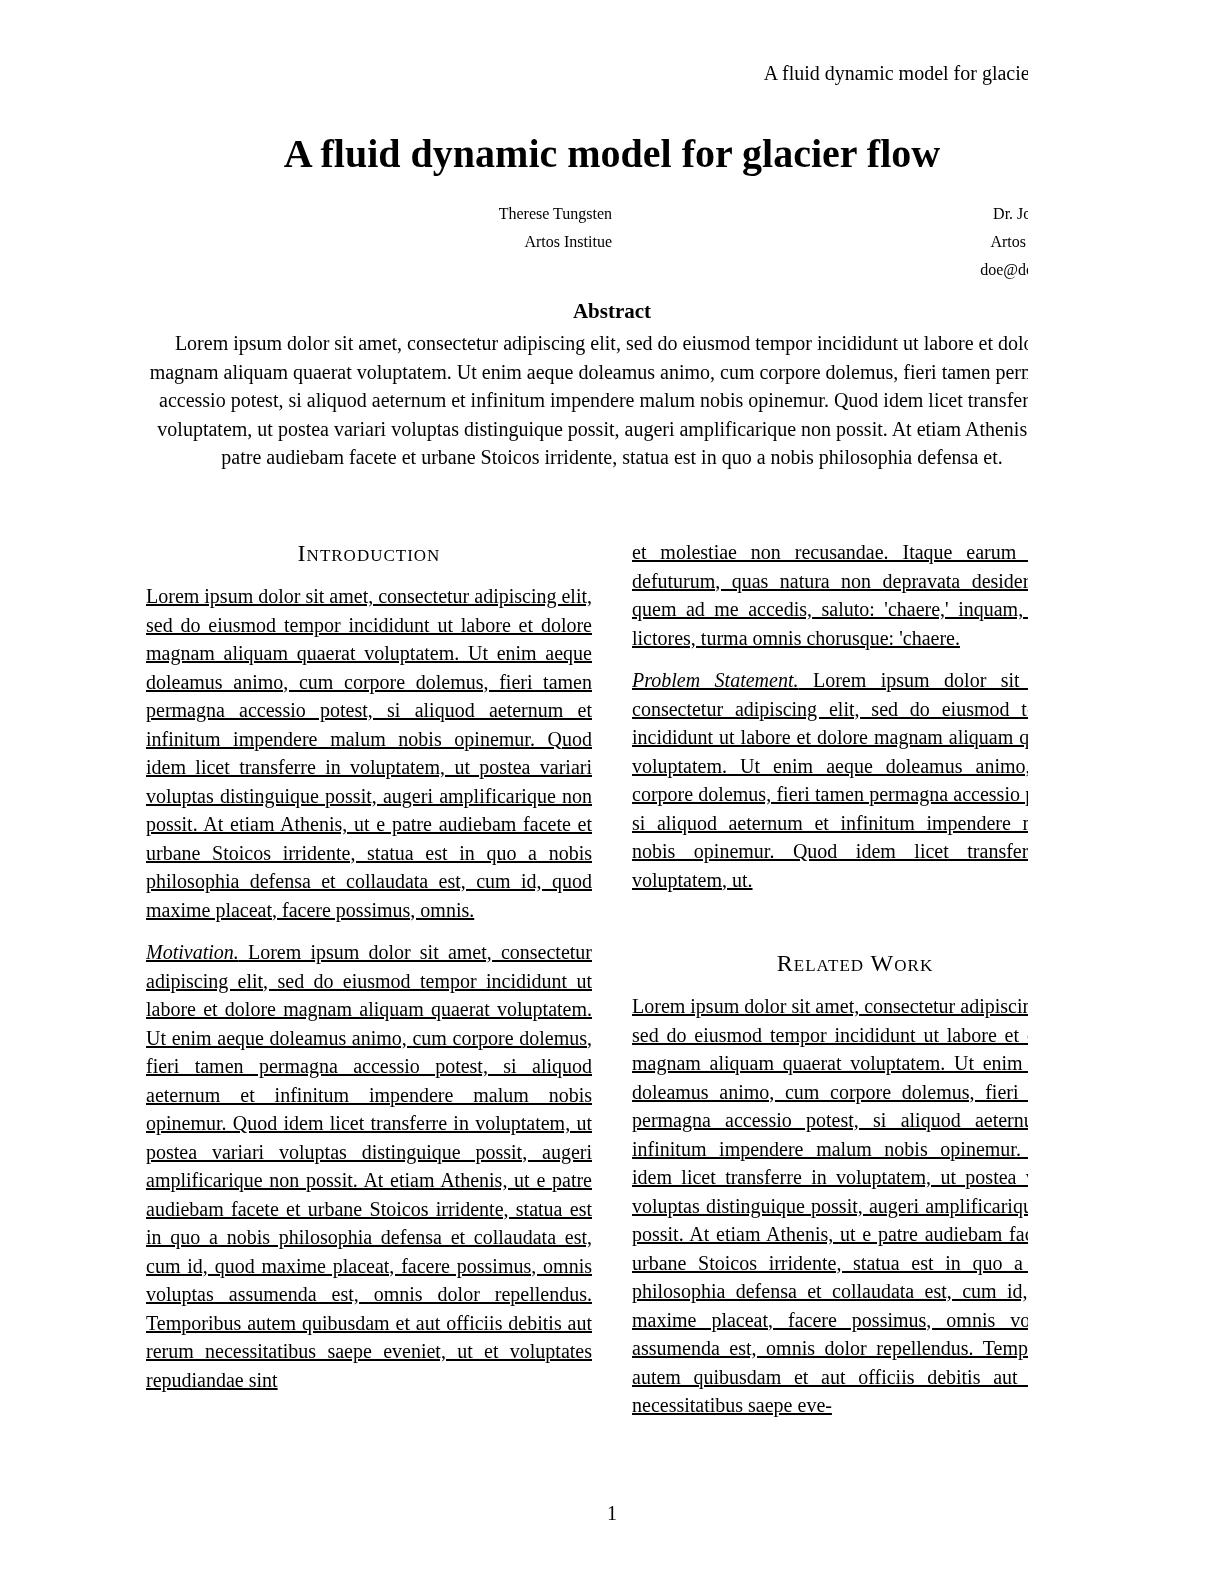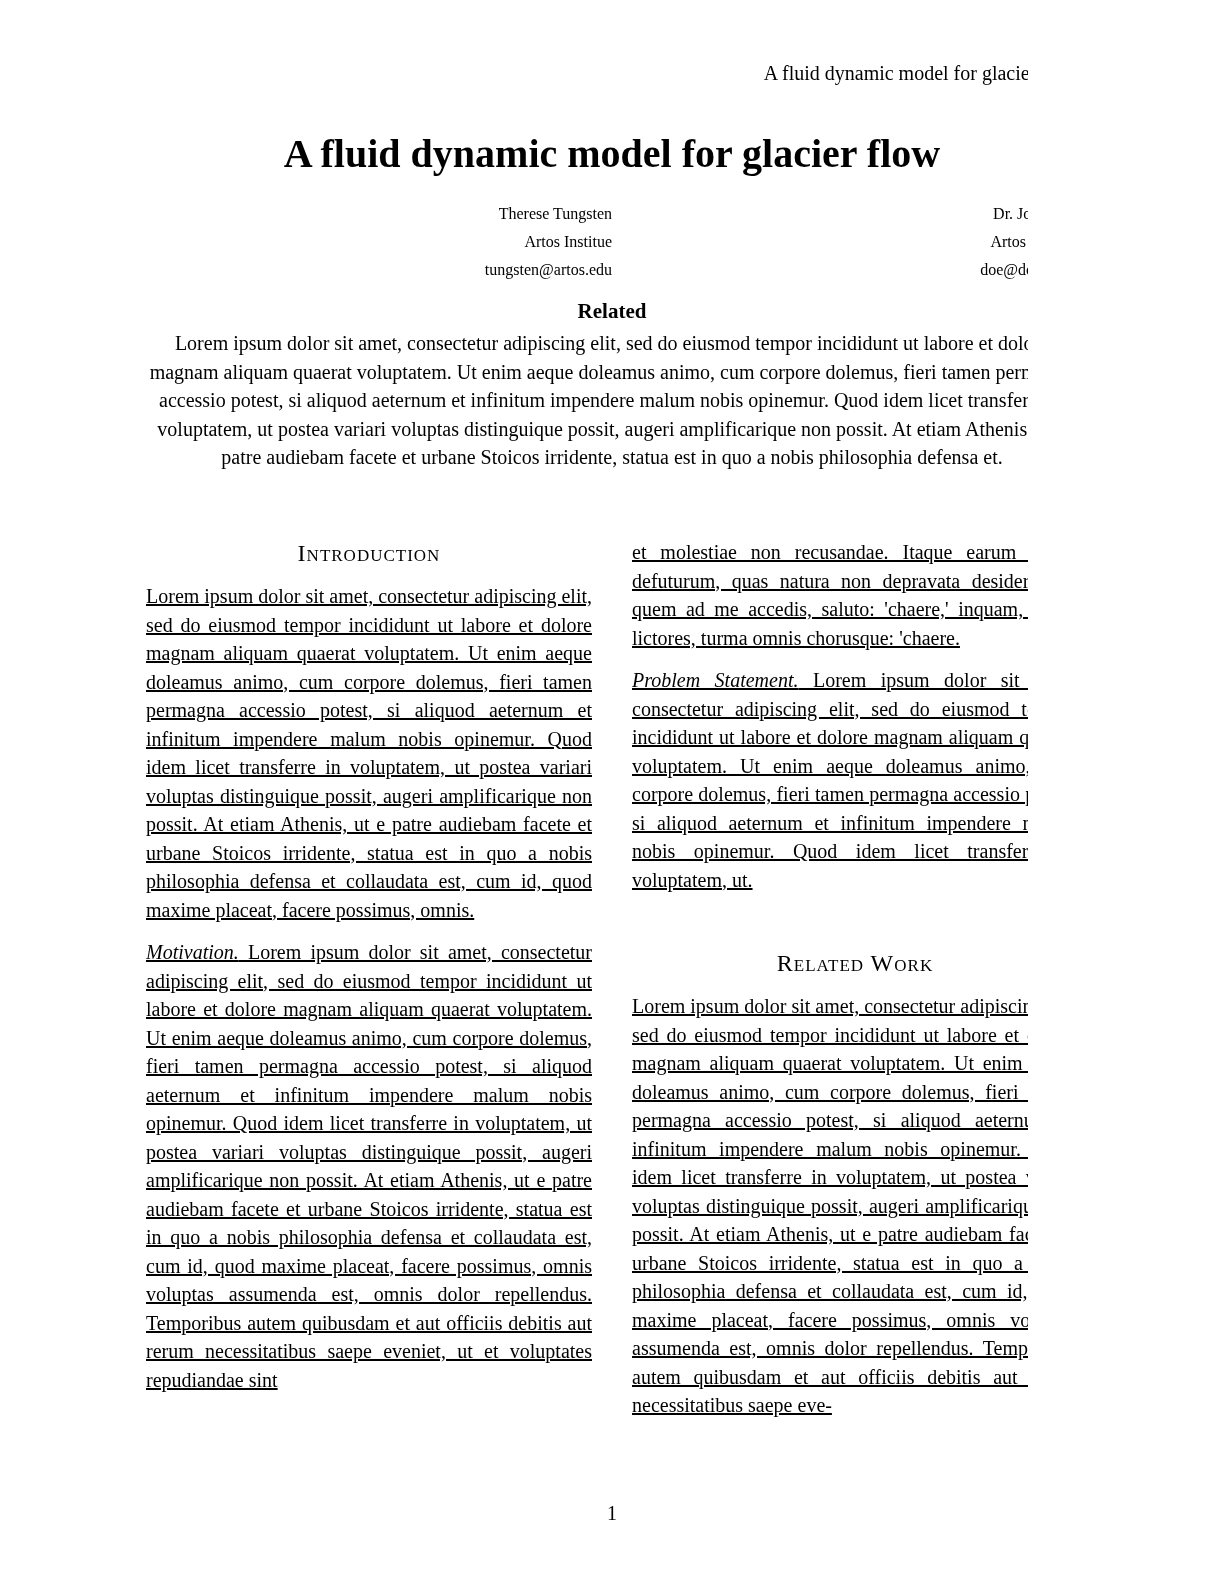--- a/index.html
+++ b/index.html
@@ -119,30 +119,29 @@
 <div class="page">
 
   <div class="running-header">A fluid dynamic model for glacier flow</div>
 
   <h1 class="paper-title">A fluid dynamic model for glacier flow</h1>
 
   <div class="authors">
     <div class="author">
       <div>Therese Tungsten</div>
       <div>Artos Institue</div>
-      <div>tungsten@artos.edu</div>
     </div>
     <div class="author">
       <div>Dr. John Doe</div>
       <div>Artos Institue</div>
       <div>doe@dolor.edu</div>
     </div>
   </div>
 
-  <div class="abstract-heading">Related</div>
+  <div class="abstract-heading">Abstract</div>
 
   <p class="abstract-text">Lorem ipsum dolor sit amet, consectetur adipiscing elit, sed do eiusmod tempor incididunt ut labore et dolore magnam aliquam quaerat voluptatem. Ut enim aeque doleamus animo, cum corpore dolemus, fieri tamen permagna accessio potest, si aliquod aeternum et infinitum impendere malum nobis opinemur. Quod idem licet transferre in voluptatem, ut postea variari voluptas distinguique possit, augeri amplificarique non possit. At etiam Athenis, ut e patre audiebam facete et urbane Stoicos irridente, statua est in quo a nobis philosophia defensa et.</p>
 
   <div class="column column-left">
     <h2 class="section-heading">Introduction</h2>
     <p>Lorem ipsum dolor sit amet, consectetur adipiscing elit, sed do eiusmod tempor incididunt ut labore et dolore magnam aliquam quaerat voluptatem. Ut enim aeque doleamus animo, cum corpore dolemus, fieri tamen permagna accessio potest, si aliquod aeternum et infinitum impendere malum nobis opinemur. Quod idem licet transferre in voluptatem, ut postea variari voluptas distinguique possit, augeri amplificarique non possit. At etiam Athenis, ut e patre audiebam facete et urbane Stoicos irridente, statua est in quo a nobis philosophia defensa et collaudata est, cum id, quod maxime placeat, facere possimus, omnis.</p>
     <p><span class="runin-label">Motivation.</span><span> Lorem ipsum dolor sit amet, consectetur adipiscing elit, sed do eiusmod tempor incididunt ut labore et dolore magnam aliquam quaerat voluptatem. Ut enim aeque doleamus animo, cum corpore dolemus, fieri tamen permagna accessio potest, si aliquod aeternum et infinitum impendere malum nobis opinemur. Quod idem licet transferre in voluptatem, ut postea variari voluptas distinguique possit, augeri amplificarique non possit. At etiam Athenis, ut e patre audiebam facete et urbane Stoicos irridente, statua est in quo a nobis philosophia defensa et collaudata est, cum id, quod maxime placeat, facere possimus, omnis voluptas assumenda est, omnis dolor repellendus. Temporibus autem quibusdam et aut officiis debitis aut rerum necessitatibus saepe eveniet, ut et voluptates repudiandae sint</span></p>
   </div>
 
   <div class="column column-right">

